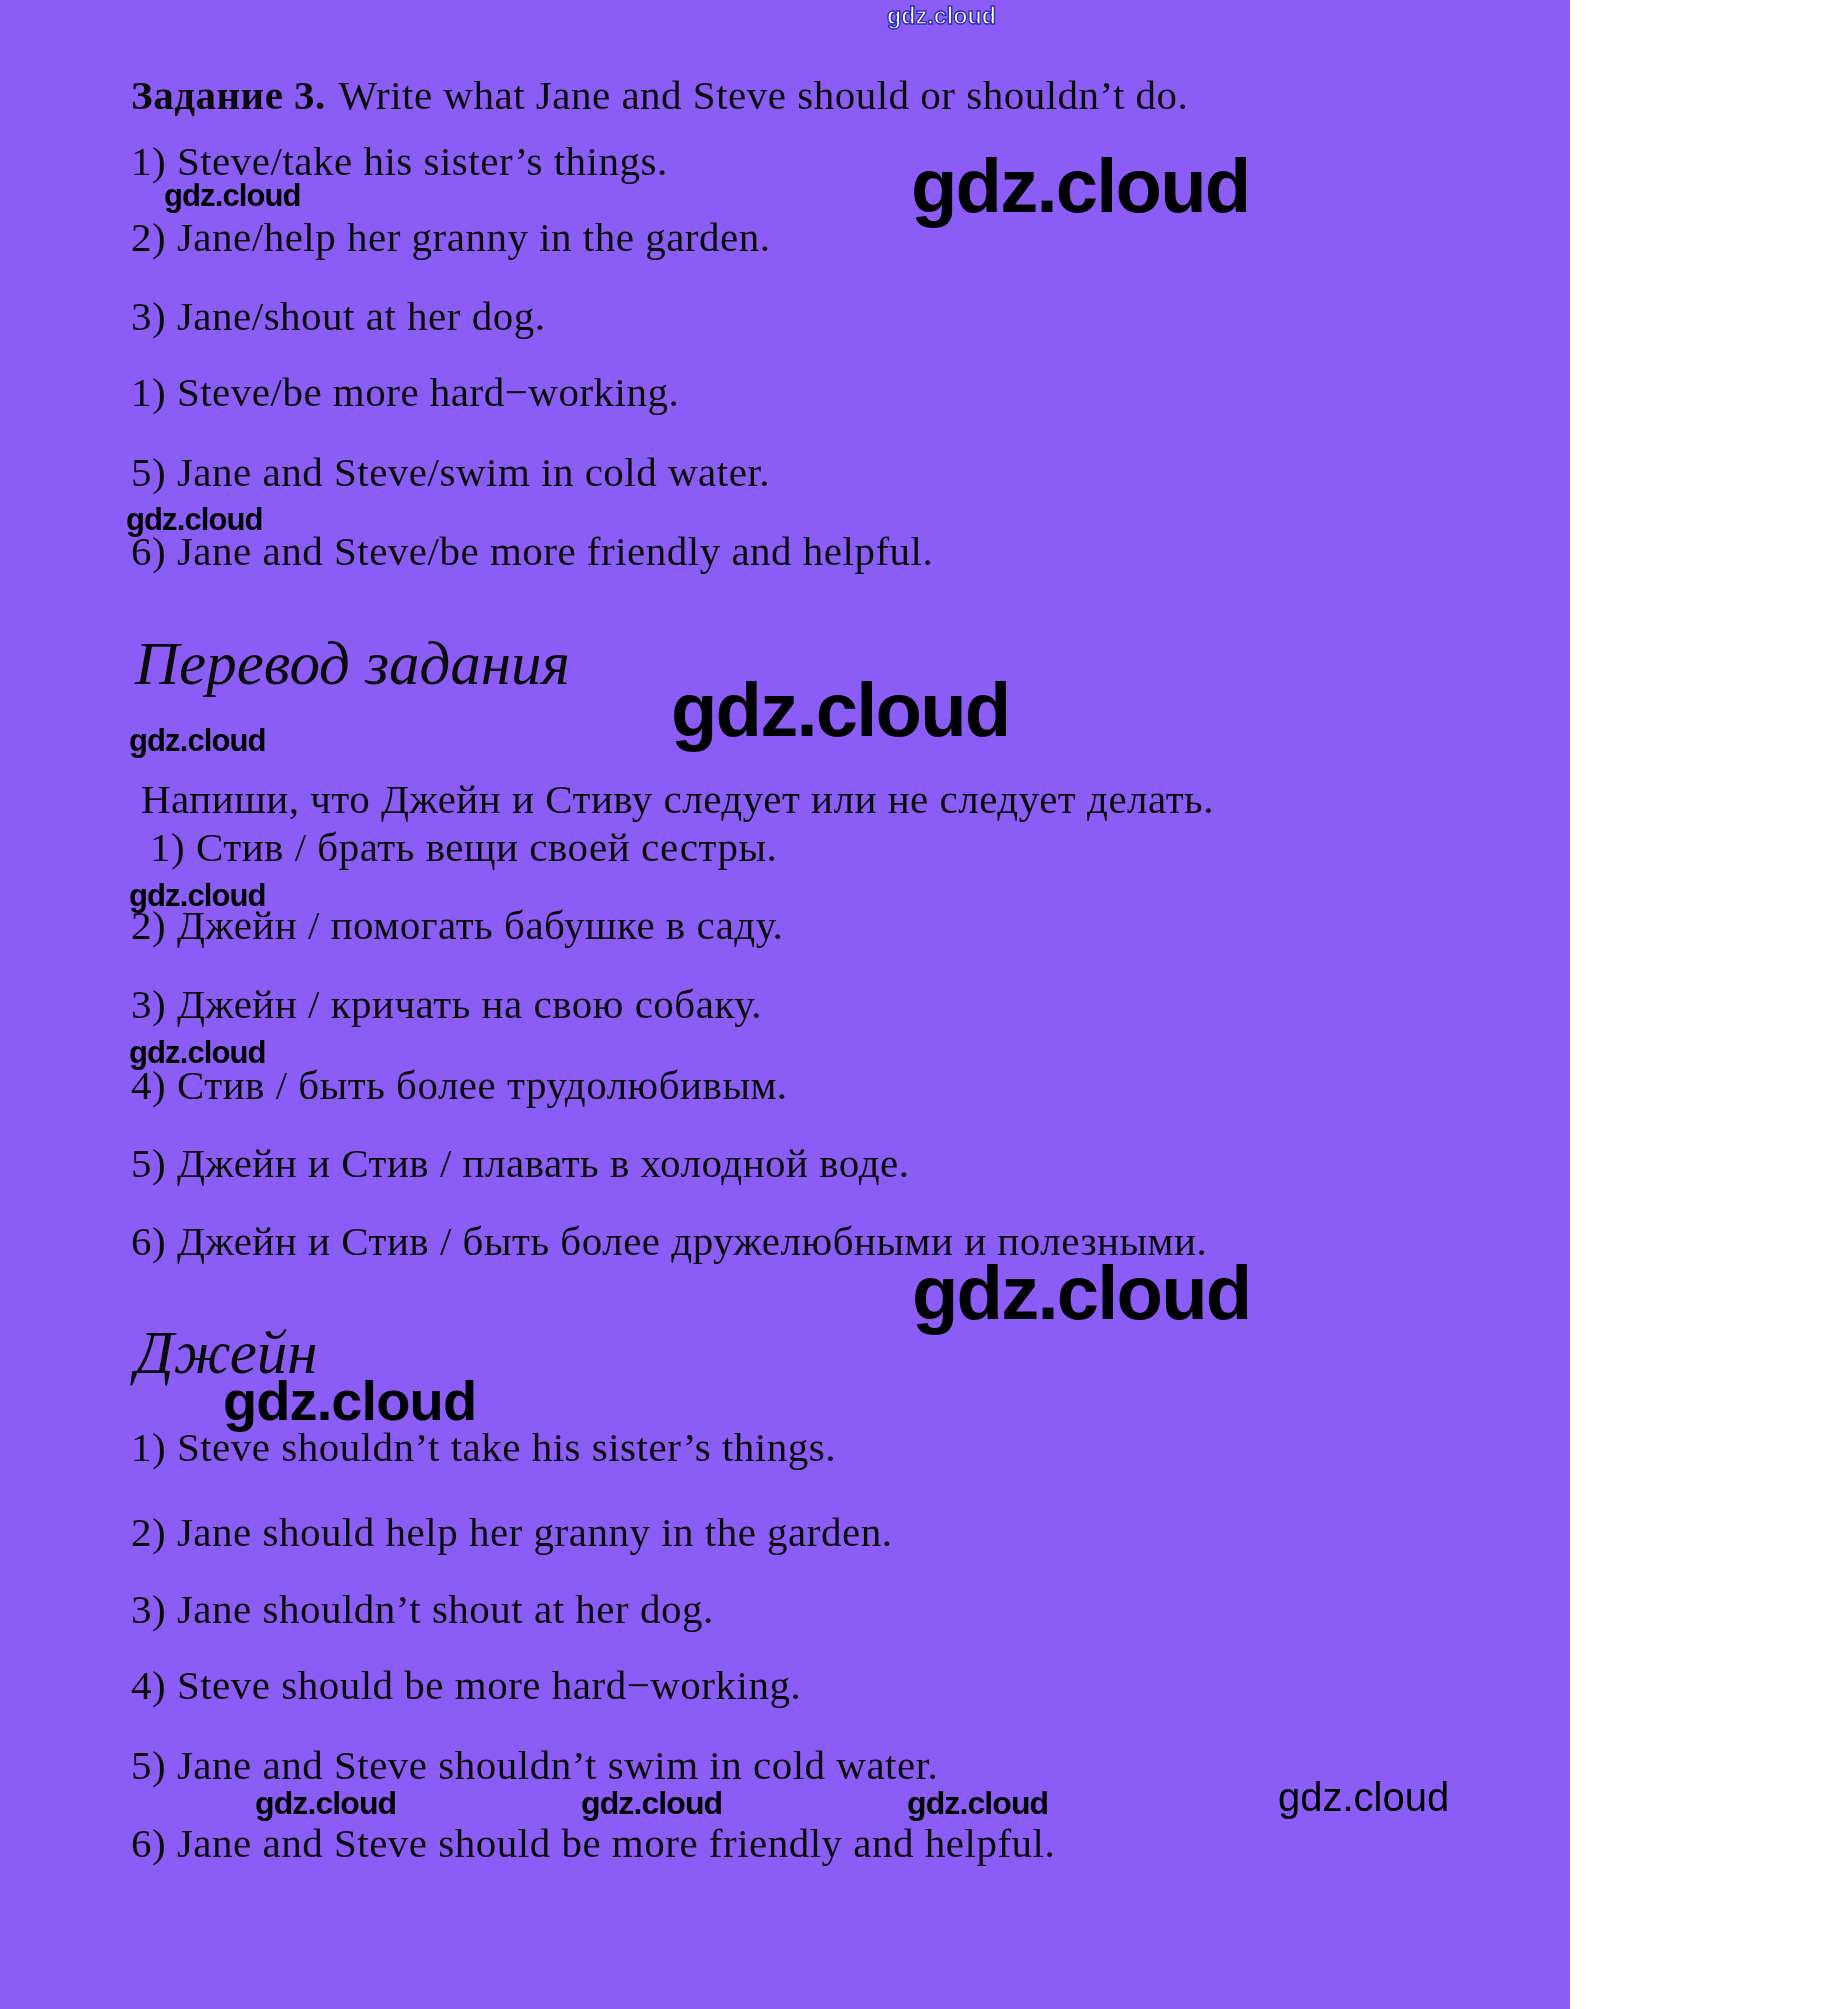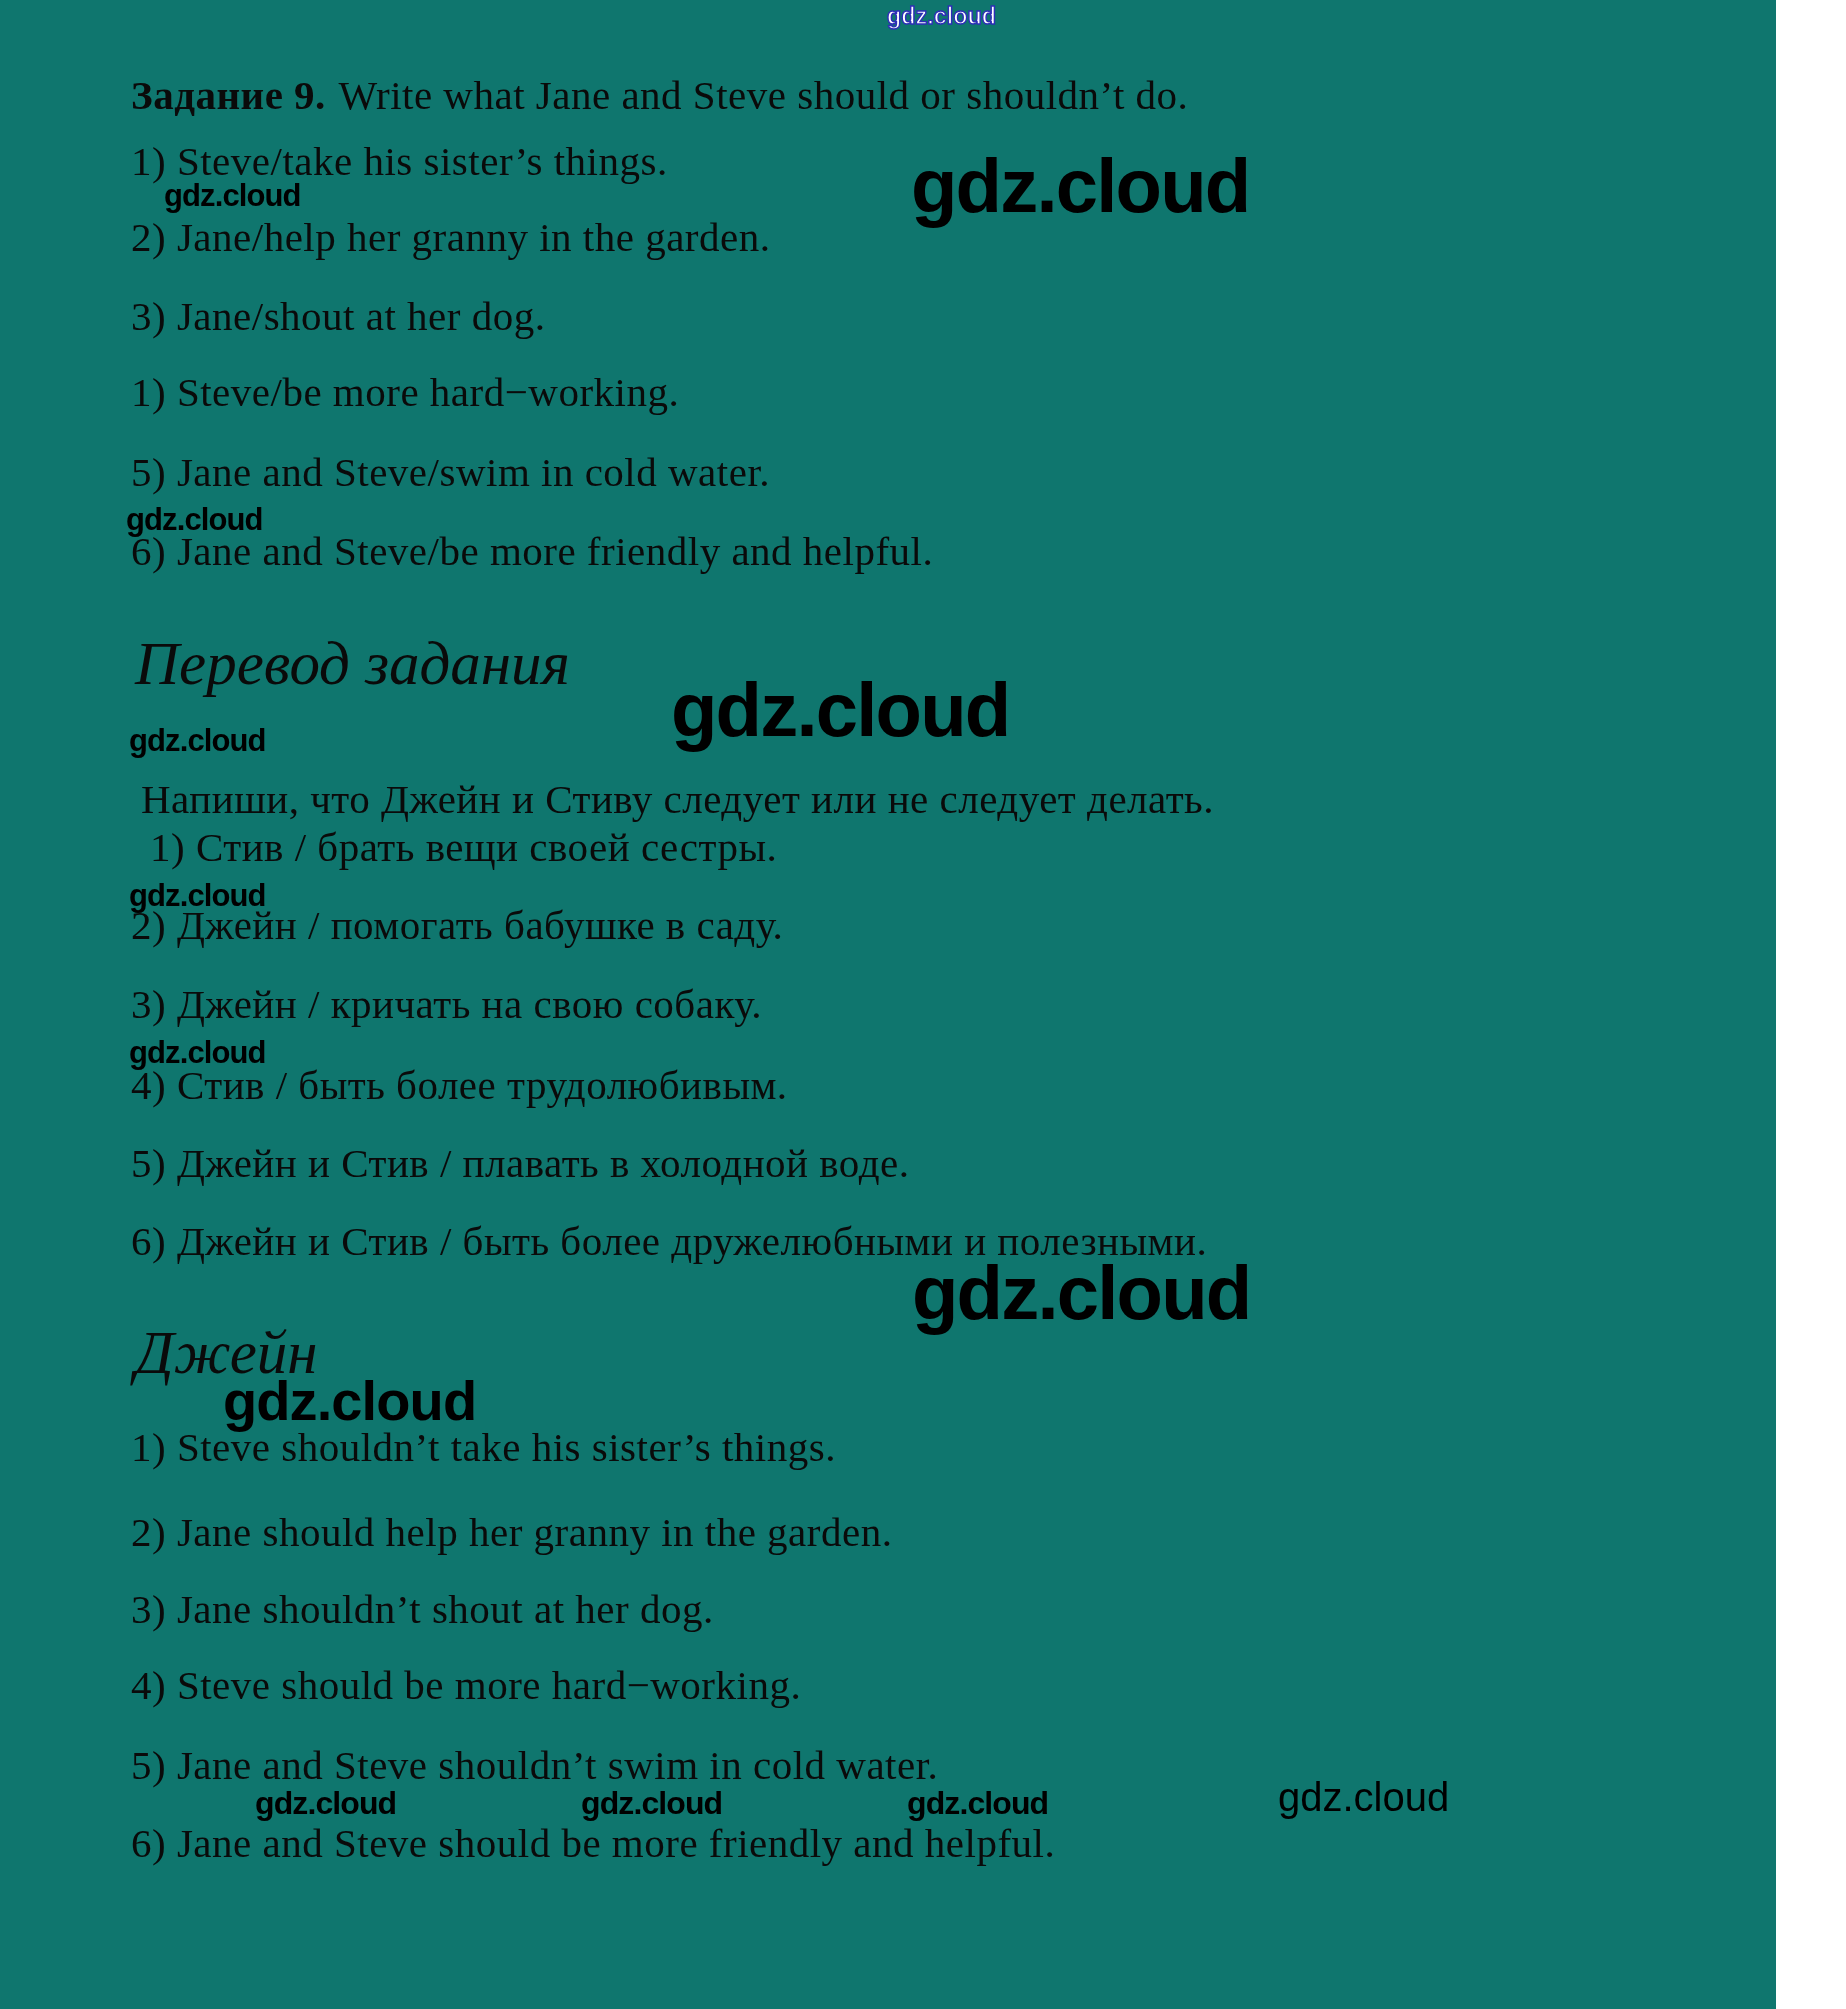--- a/index.html
+++ b/index.html
@@ -1,20 +1,20 @@
 <!DOCTYPE html>
 <html style="font-size:14.4px"><head>
 <meta charset="utf-8">
 <style>
   html,body{margin:0;padding:0;background:#ffffff;}
   .page{
     position:relative;
-    width:1776px;
+    width:1570px;
     height:2010px;
-    background:#0f766e;
+    background:#8b5cf6;
     overflow:hidden;
     font-family:"Liberation Serif", serif;
     color:#0a0a0a;
   }
   .abs{position:absolute;white-space:nowrap;}
   .line{
     font-family:"Liberation Serif", serif;
     font-size:41px;
     line-height:1.15;
     color:#0a0a0a;
@@ -65,21 +65,21 @@
   }
 </style>
 </head>
 <body>
 
 <div class="page">
 
   <div class="abs wm wm-top" style="left:887px;top:2.7px;">gdz.cloud</div>
 
   <div class="abs line task-header" style="left:131px;top:72px;">
-    <span class="bold-label">Задание 9.</span><span>Write what Jane and Steve should or shouldn’t do.</span>
+    <span class="bold-label">Задание 3.</span><span>Write what Jane and Steve should or shouldn’t do.</span>
   </div>
 
   <div class="abs line" style="left:131px;top:138px;">1) Steve/take his sister’s things.</div>
   <div class="abs line" style="left:131px;top:214px;">2) Jane/help her granny in the garden.</div>
   <div class="abs line" style="left:131px;top:293px;">3) Jane/shout at her dog.</div>
   <div class="abs line" style="left:131px;top:369px;">1) Steve/be more hard−working.</div>
   <div class="abs line" style="left:131px;top:449px;">5) Jane and Steve/swim in cold water.</div>
   <div class="abs line" style="left:131px;top:528px;">6) Jane and Steve/be more friendly and helpful.</div>
 
   <div class="abs wm wm-big" style="left:911px;top:142px;">gdz.cloud</div>

